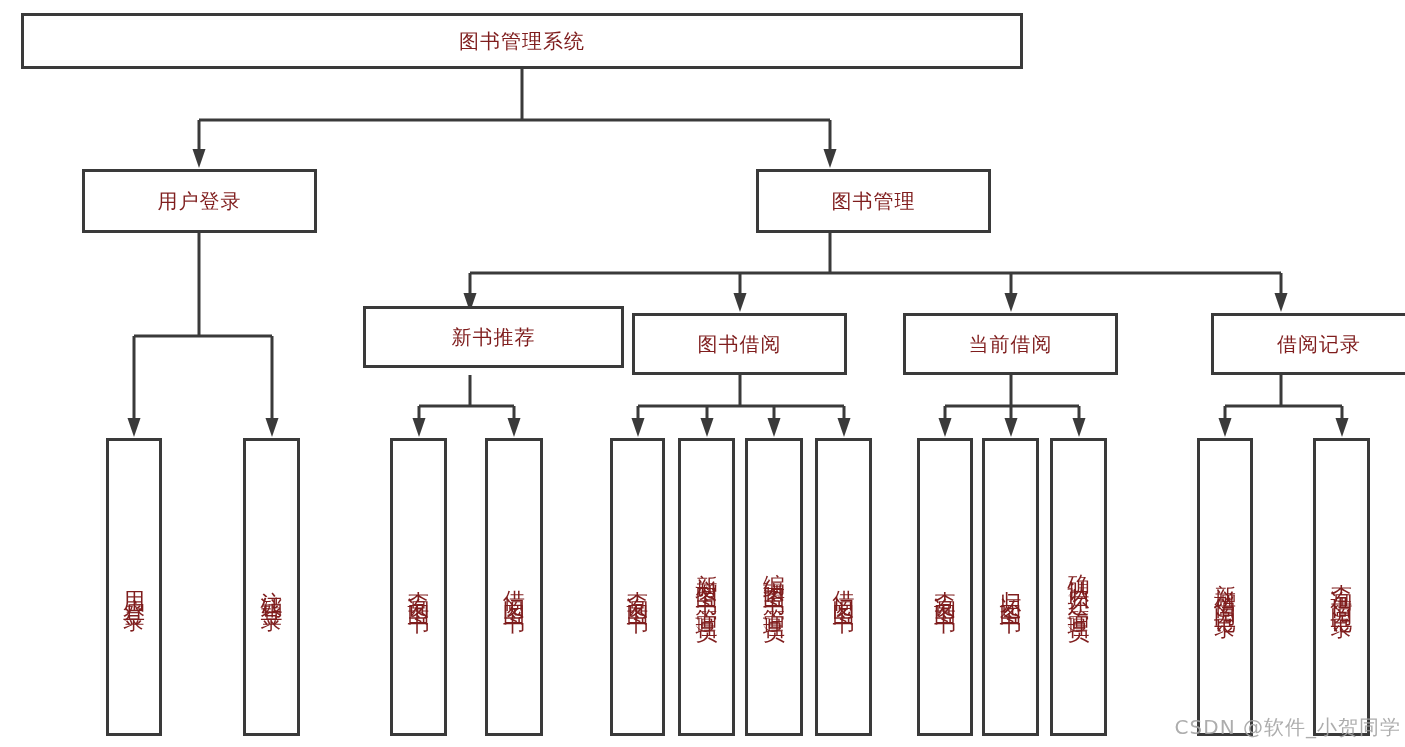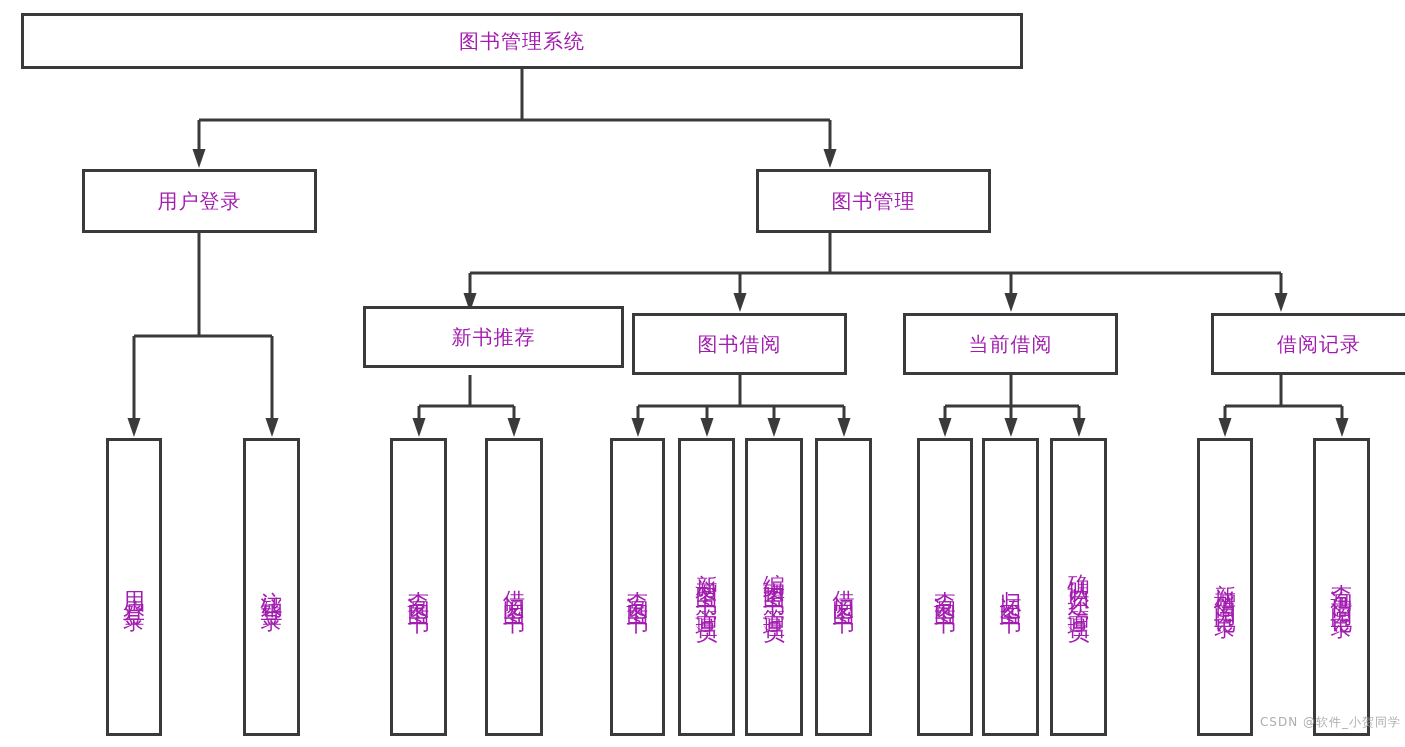--- a/index.html
+++ b/index.html
@@ -4,29 +4,29 @@
 <style>
   html,body{margin:0;padding:0;background:#ffffff;}
   #stage{
     position:relative;width:1405px;height:747px;background:#ffffff;overflow:hidden;
     font-family:"DejaVu Sans","Liberation Sans",sans-serif;color:#333333;
   }
   #wires{position:absolute;left:0;top:0;width:1405px;height:747px;}
   .node{
     position:absolute;box-sizing:border-box;background:#ffffff;
     border:3px solid #3a3a3a;display:flex;align-items:center;justify-content:center;
-    color:#a21caf;
+    color:#7f1d1d;
   }
   .hnode{font-size:20px;letter-spacing:1px;white-space:nowrap;}
   .vnode span{
     writing-mode:vertical-rl;text-orientation:mixed;
     font-size:22px;line-height:1;letter-spacing:7px;white-space:nowrap;
   }
   #watermark{
-    position:absolute;right:4px;top:714px;font-size:12px;color:#a5a5a5;
+    position:absolute;right:4px;top:714px;font-size:20px;color:#a5a5a5;
     letter-spacing:1px;white-space:nowrap;opacity:0.9;z-index:5;
   }
 </style>
 </head>
 <body>
 
 <div id="stage">
 
   <svg id="wires" viewBox="0 0 1405 747" xmlns="http://www.w3.org/2000/svg">
     <g stroke="#3a3a3a" stroke-width="3" fill="none">

